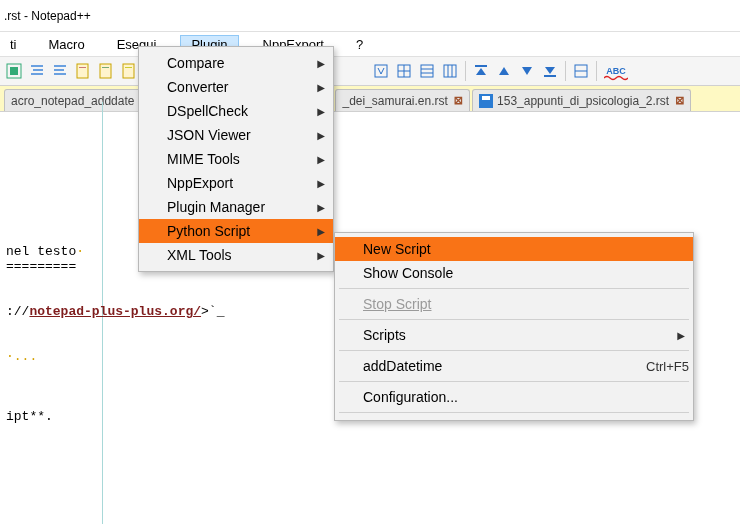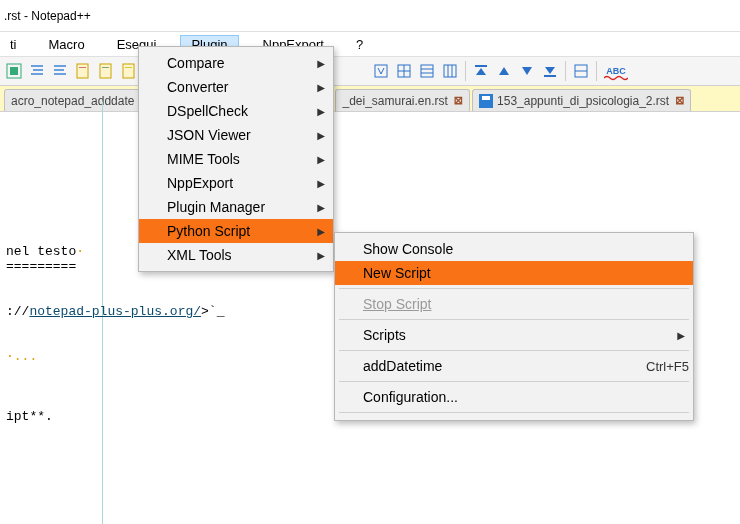--- a/index.html
+++ b/index.html
@@ -94,21 +94,21 @@
     font-family: "Courier New", monospace;
     font-size: 13px;
     color: #000;
     white-space: pre;
     padding-left: 6px;
   }
   .editor .vline {
     position:absolute; top:0; bottom:0; left:102px; width:1px; background:#a8d8d8;
   }
   .editor .content { position:relative; z-index:1; }
-  .editor .link { color:#0c4a6e; text-decoration: underline; }
+  .editor .link { color:#7f1d1d; text-decoration: underline; font-weight: bold; }
   .editor .nbsp { color:#d4a000; }
 
   
   .menu {
     position: absolute;
     background: #f2f2f2;
     border: 1px solid #b8b8b8;
     box-shadow: 2px 3px 6px rgba(0,0,0,0.25);
     font-size: 14px;
     padding: 4px 0;
@@ -330,26 +330,26 @@
       <span>Python Script</span>
       <span class="arrow">▶</span>
     </div>
   <div class="row">
       <span>XML Tools</span>
       <span class="arrow">▶</span>
     </div>
 </div>
 
 <div id="python-menu" class="menu">
-  <div class="row">
-      <span>Show Console</span>
-    </div>
   <div class="row hover">
       <span>New Script</span>
     </div>
+  <div class="row">
+      <span>Show Console</span>
+    </div>
   <div class="sep"></div>
   <div class="row disabled">
       <span>Stop Script</span>
     </div>
   <div class="sep"></div>
   <div class="row">
       <span>Scripts</span>
       <span class="arrow">▶</span>
     </div>
   <div class="sep"></div>

